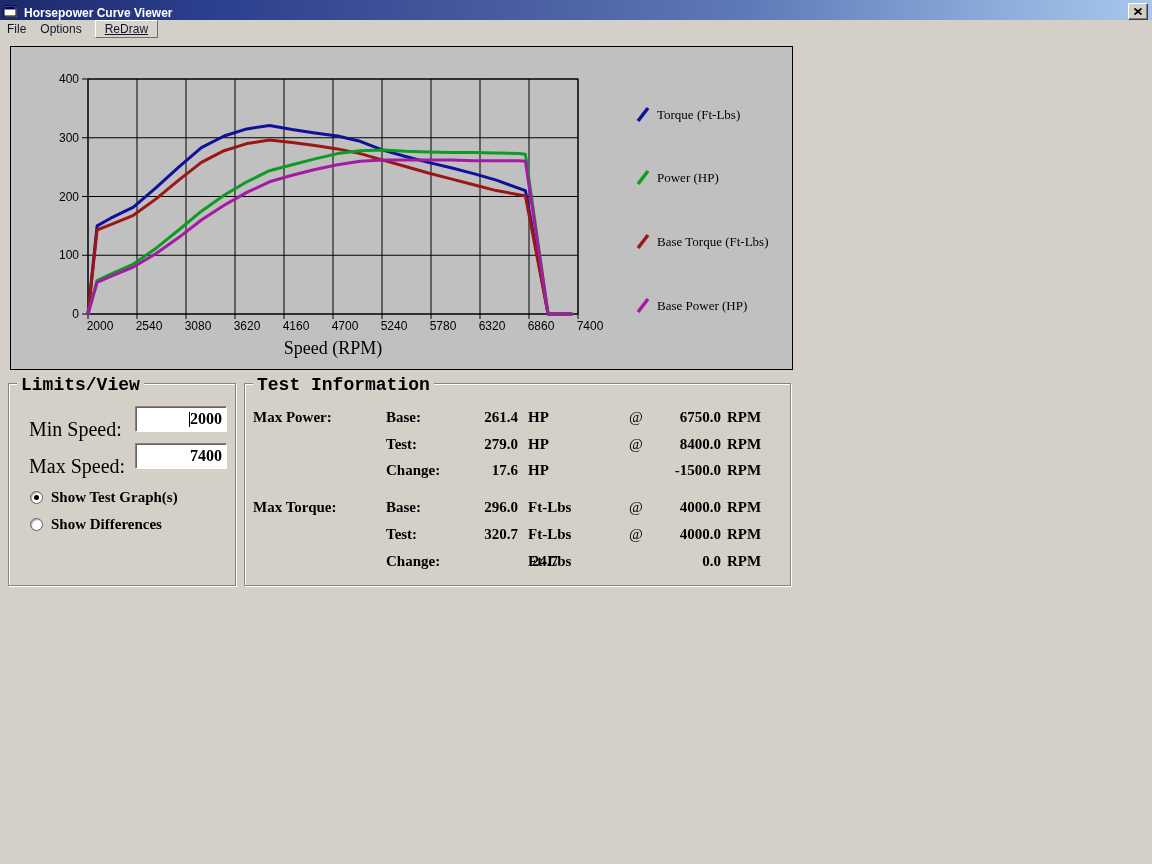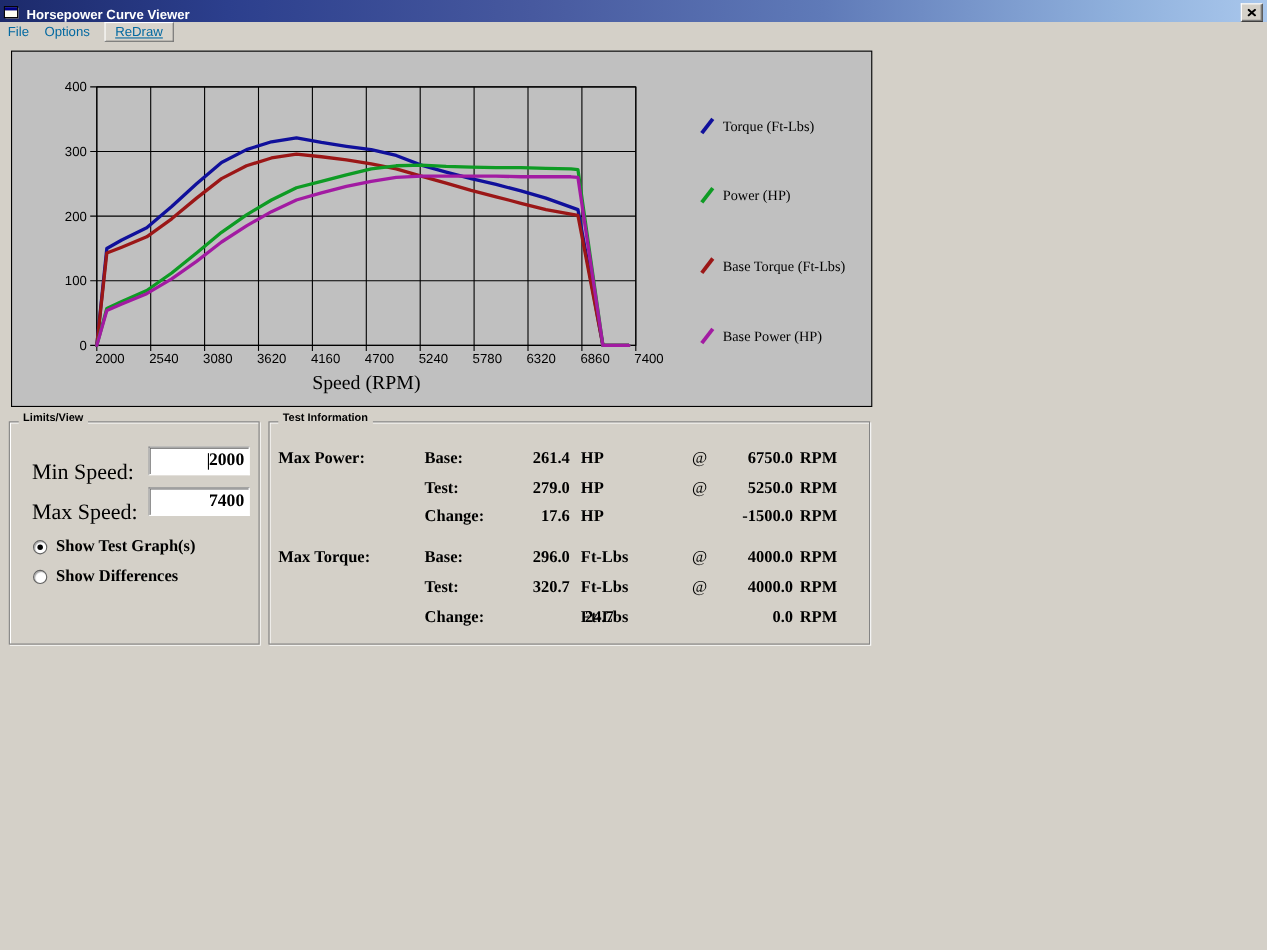--- a/index.html
+++ b/index.html
@@ -18,21 +18,21 @@
   .title-text{color:#fff;font-weight:bold;font-size:12px;margin-left:5px;white-space:nowrap}
   .close-btn{
     position:absolute;right:4px;top:3px;width:18px;height:15px;
     background:#d4d0c8;border:1px solid;border-color:#fff #404040 #404040 #fff;
     box-shadow:inset -1px -1px 0 #808080;
     display:flex;align-items:center;justify-content:center;cursor:default;
   }
   
   .menubar{
     position:absolute;left:0;top:20px;width:1152px;height:18px;
-    display:flex;align-items:center;font-size:12px;color:#0369a1;
+    display:flex;align-items:center;font-size:12px;color:#0f172a;
   }
   .menu-item{padding:2px 7px;white-space:nowrap}
   .redraw-btn{
     margin-left:6px;padding:1px 9px;
     border:1px solid;border-color:#fff #6d6d6d #6d6d6d #fff;
     background:#d8d4cc;
     text-decoration:underline;
   }
   
   .chart-panel{
@@ -44,21 +44,21 @@
   .axis-label{font:18px "Liberation Serif",serif;fill:#000}
   .legend-label{font:13px "Liberation Serif",serif;fill:#000}
   
   .group{
     position:absolute;
     border:1px solid #848484;
     box-shadow:inset 1px 1px 0 #fff, 1px 1px 0 #fff;
   }
   .group-title{
     position:absolute;top:-9px;left:8px;background:#d4d0c8;padding:0 4px;
-    font-family:Liberation Sans, sans-serif;font-weight:bold;font-size:10px;white-space:nowrap;
+    font-family:Liberation Mono, monospace;font-weight:bold;font-size:18px;white-space:nowrap;
   }
   .limits-group{left:8px;top:383px;width:226px;height:201px}
   .testinfo-group{left:244px;top:383px;width:545px;height:201px}
   .field-label{
     position:absolute;font-family:"Liberation Serif",serif;font-weight:normal;font-size:20px;white-space:nowrap;
   }
   .tb{
     position:absolute;left:126px;width:92px;height:26px;box-sizing:border-box;
     background:#fff;border:1px solid;border-color:#848484 #fff #fff #848484;
     box-shadow:inset 1px 1px 0 #646464;
@@ -209,21 +209,21 @@
     <span class="ti c-sub" style="top: 25px;">Base:</span>
     <span class="ti c-val" style="top: 25px;">261.4</span>
     <span class="ti c-unit" style="top: 25px;">HP</span>
     <span class="ti c-at" style="top: 25px;">@</span>
     <span class="ti c-rpm" style="top: 25px;">6750.0</span>
     <span class="ti c-rpmunit" style="top: 25px;">RPM</span>
     <span class="ti c-sub" style="top: 52px;">Test:</span>
     <span class="ti c-val" style="top: 52px;">279.0</span>
     <span class="ti c-unit" style="top: 52px;">HP</span>
     <span class="ti c-at" style="top: 52px;">@</span>
-    <span class="ti c-rpm" style="top: 52px;">5250.0</span>
+    <span class="ti c-rpm" style="top: 52px;">8400.0</span>
     <span class="ti c-rpmunit" style="top: 52px;">RPM</span>
     <span class="ti c-sub" style="top: 78px;">Change:</span>
     <span class="ti c-val" style="top: 78px;">17.6</span>
     <span class="ti c-unit" style="top: 78px;">HP</span>
     <span class="ti c-rpm" style="top: 78px;">-1500.0</span>
     <span class="ti c-rpmunit" style="top: 78px;">RPM</span>
     <span class="ti c-sec" style="top: 115px;">Max Torque:</span>
     <span class="ti c-sub" style="top: 115px;">Base:</span>
     <span class="ti c-val" style="top: 115px;">296.0</span>
     <span class="ti c-unit" style="top: 115px;">Ft-Lbs</span>

